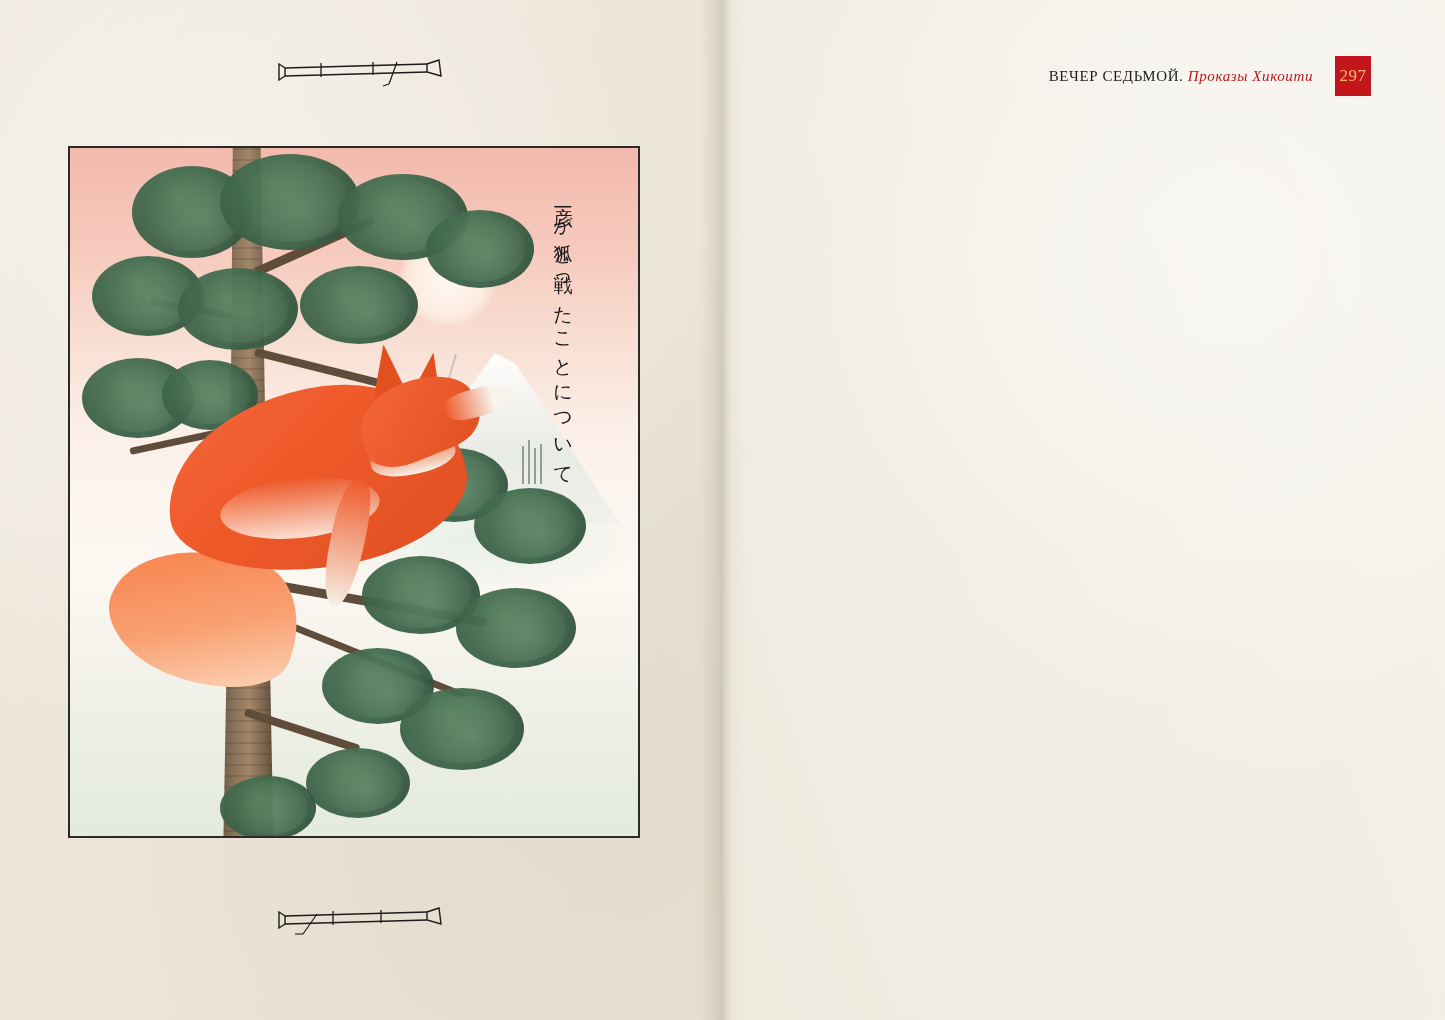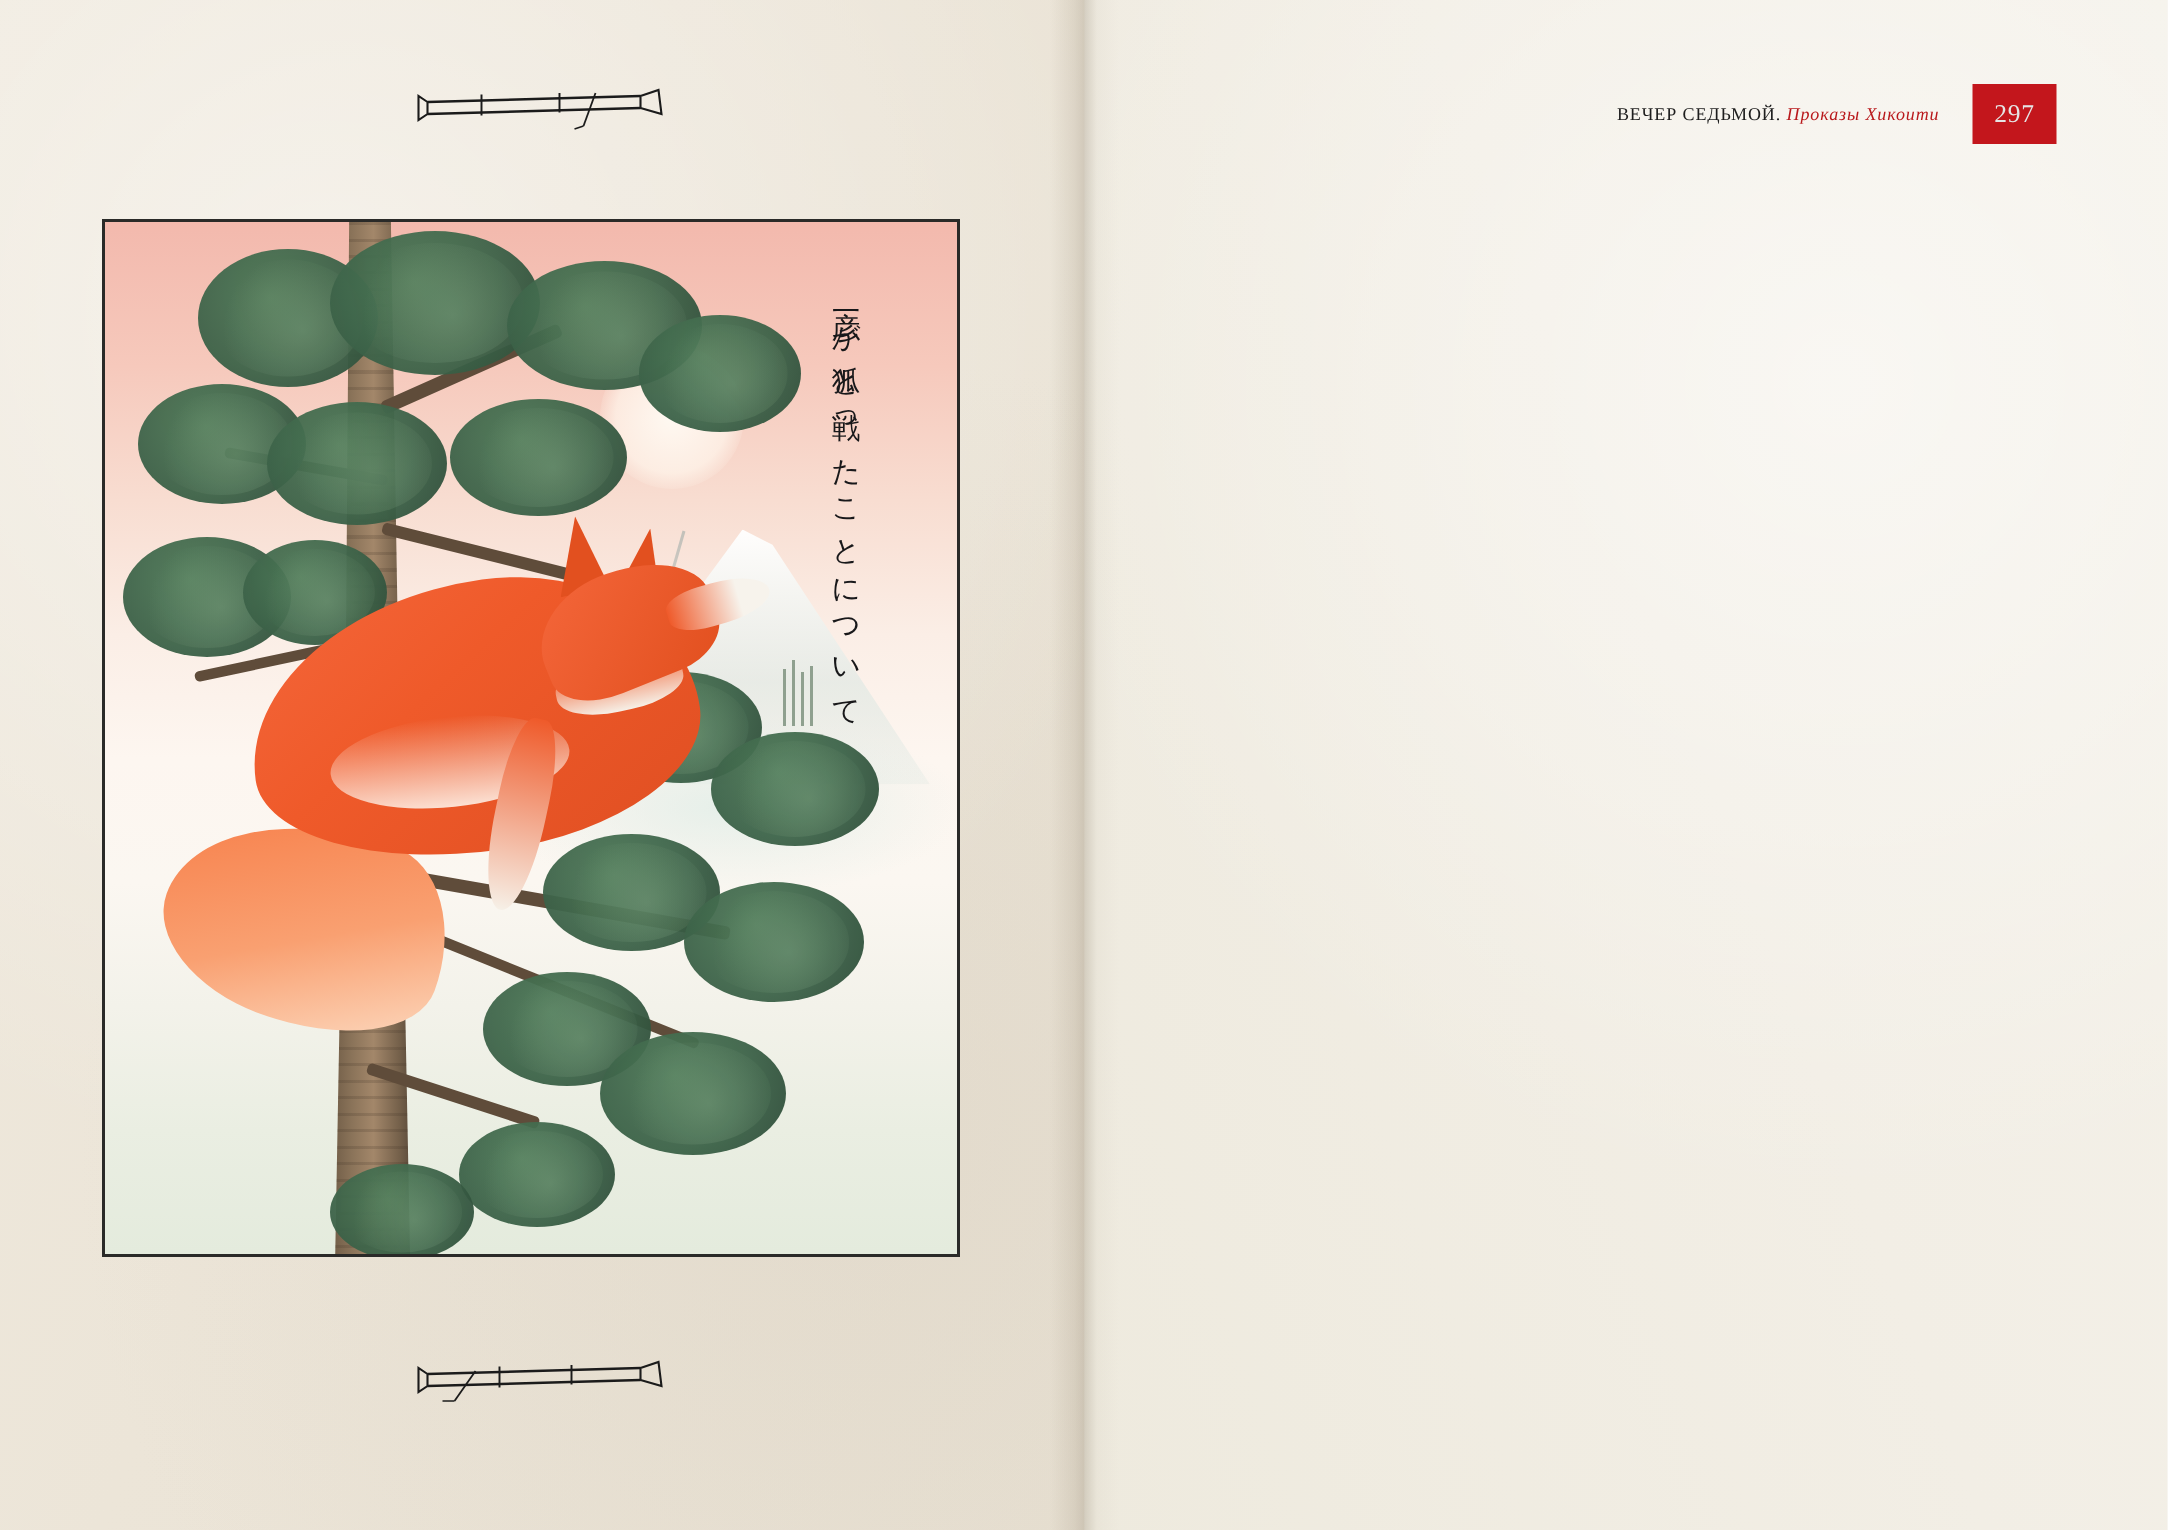--- a/index.html
+++ b/index.html
@@ -260,37 +260,37 @@
   .running-head {
     position: absolute;
     right: 74px;
     top: 56px;
     display: flex;
     align-items: center;
     gap: 22px;
   }
   .rh-text {
     font-family: "Liberation Serif", serif;
-    font-size: 12px;
+    font-size: 15px;
     letter-spacing: 0.6px;
     color: #1d1d1d;
     white-space: nowrap;
   }
   .rh-text .rh-chapter {
     text-transform: uppercase;
   }
   .rh-text .rh-title {
     font-style: italic;
     color: #b9191c;
   }
   .folio {
-    width: 56px;
+    width: 36px;
     height: 40px;
     background: #c3161c;
-    color: #e5e5e5;
+    color: #fdba74;
     font-family: "Liberation Serif", serif;
     font-size: 17px;
     display: flex;
     align-items: center;
     justify-content: center;
     letter-spacing: 0.5px;
   }
 </style>
 </head>
 <body>

